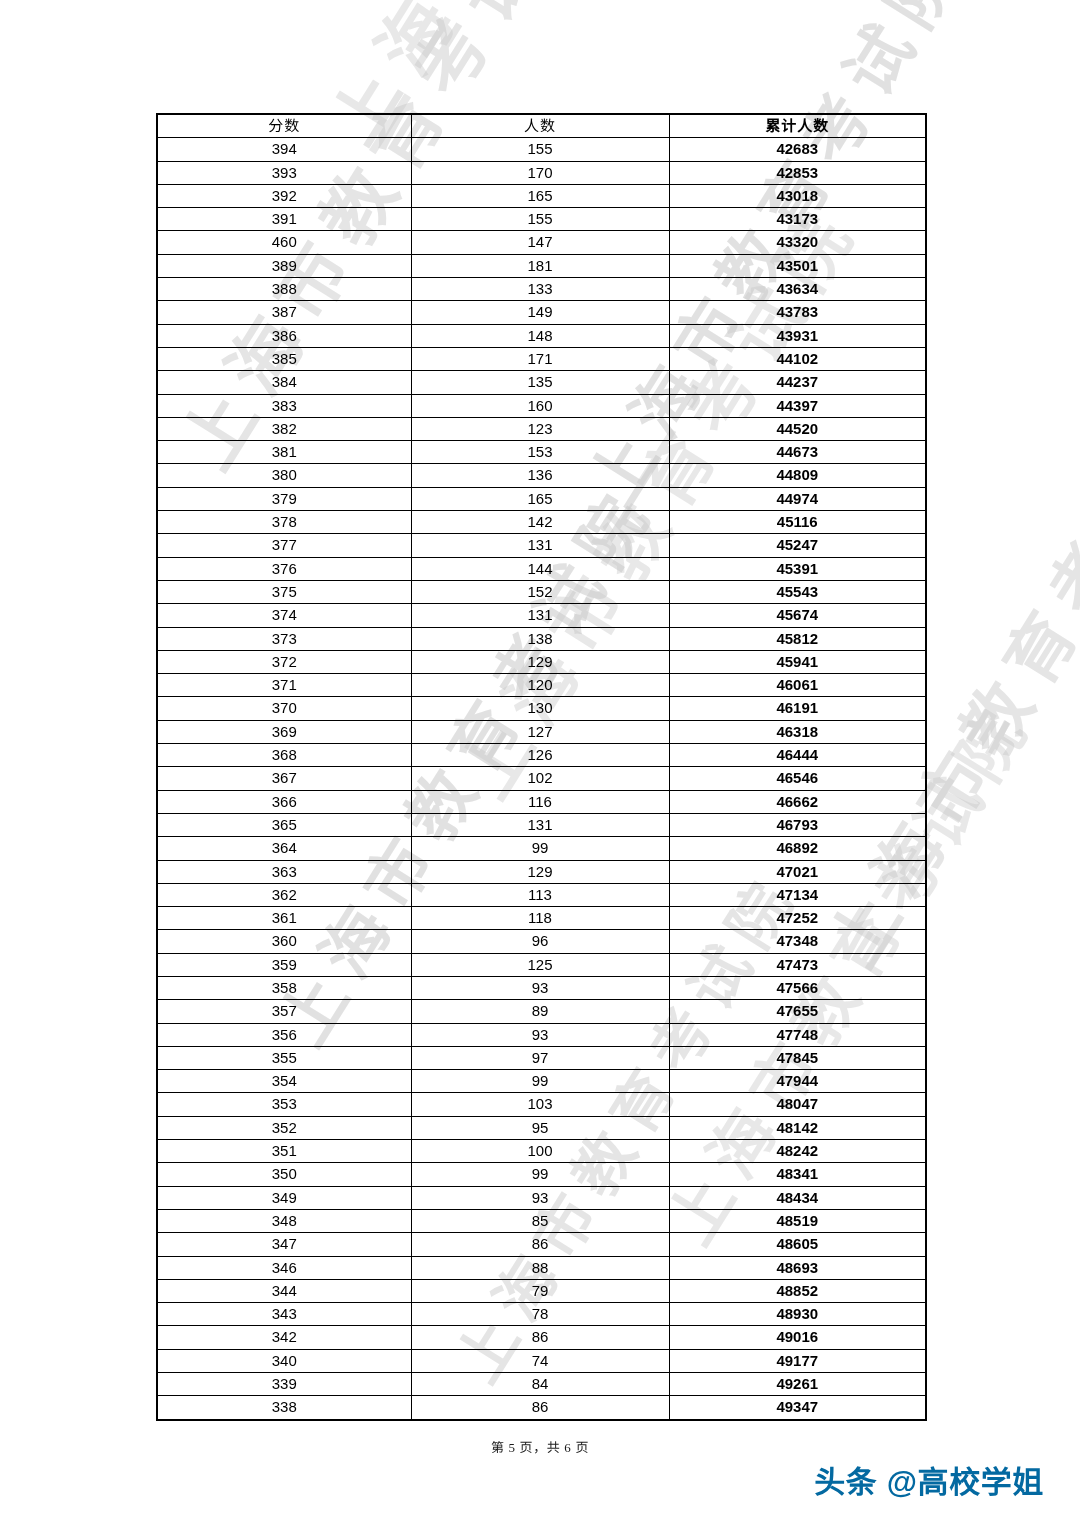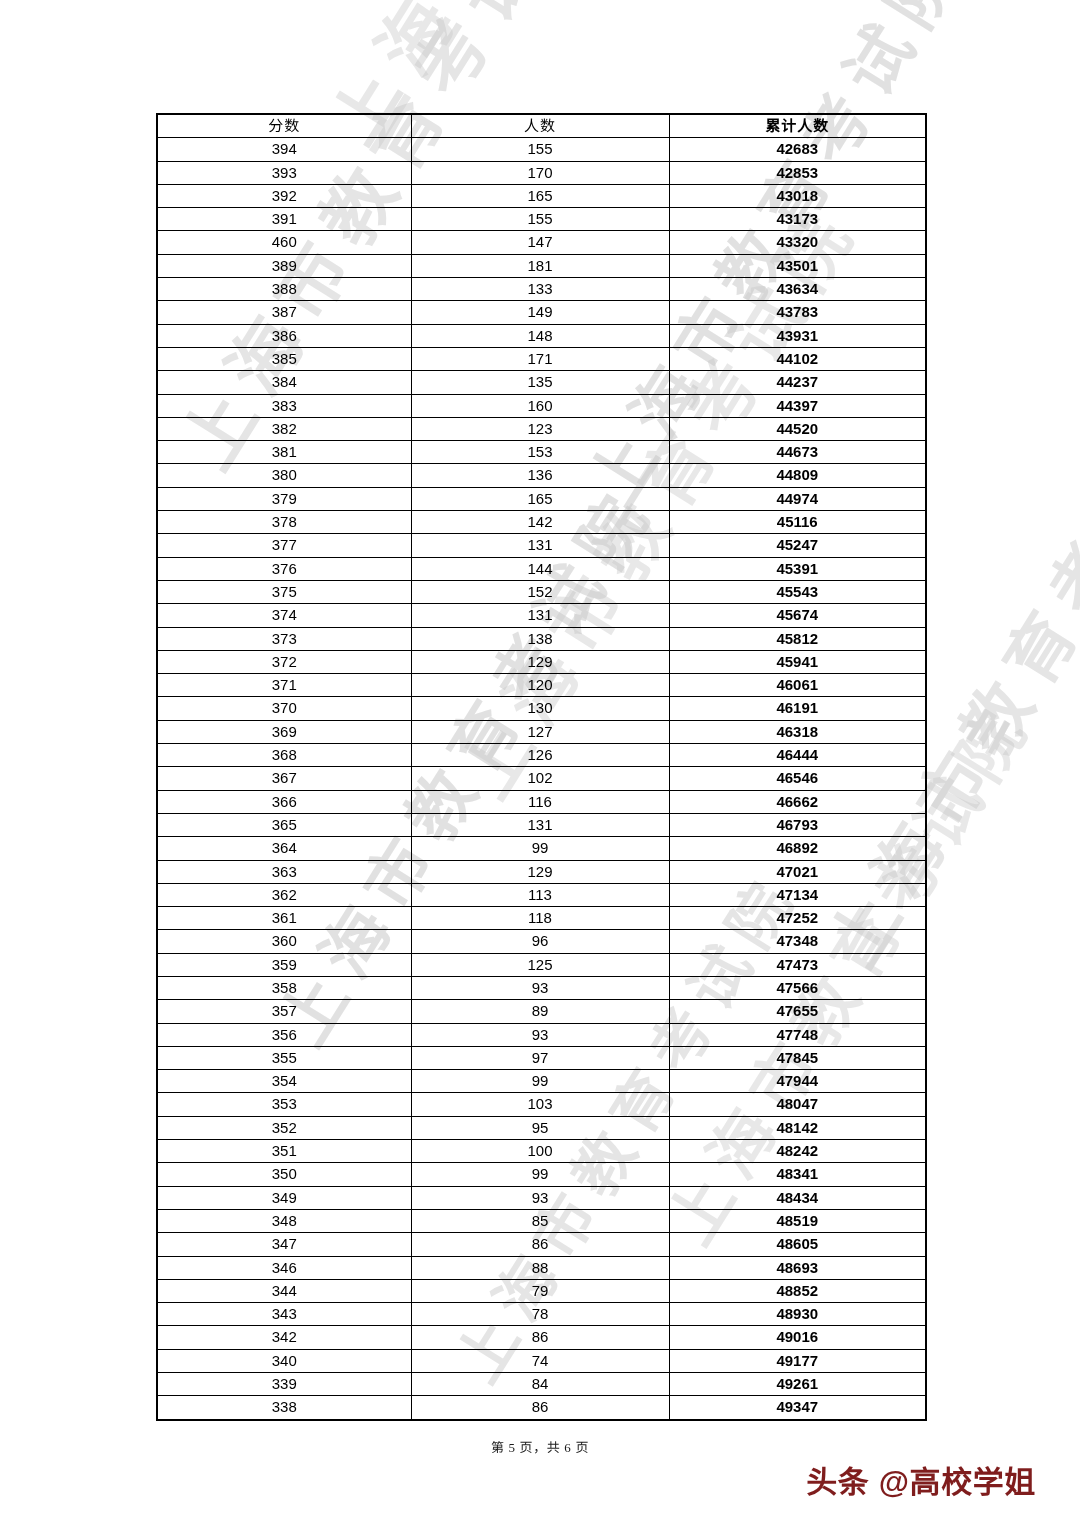--- a/index.html
+++ b/index.html
@@ -95,25 +95,25 @@
     top: 1437px;
     text-align: center;
     font-size: 13px;
     color: #1a1a1a;
     font-family: "Liberation Serif", "DejaVu Serif", serif;
     letter-spacing: 0.05em;
   }
 
   #channel-watermark {
     position: absolute;
-    right: 44px;
+    right: 36px;
     top: 1457px;
     font-size: 31px;
     font-weight: 700;
-    color: #7f1d1d;
+    color: #0369a1;
     font-family: "Liberation Sans", "DejaVu Sans", sans-serif;
     letter-spacing: 0.02em;
     white-space: nowrap;
   }
 </style>
 </head>
 <body>
 
 <div id="watermark-layer">
     <div class="wm" style="left: 300px; top: 110px; font-size: 72px; transform: rotate(-58deg); opacity: 0.42;">上海市教育考试院</div>

